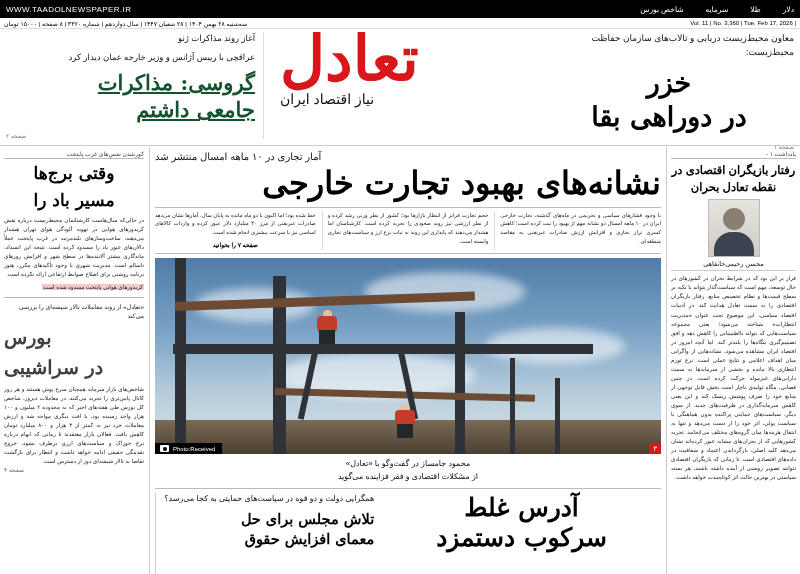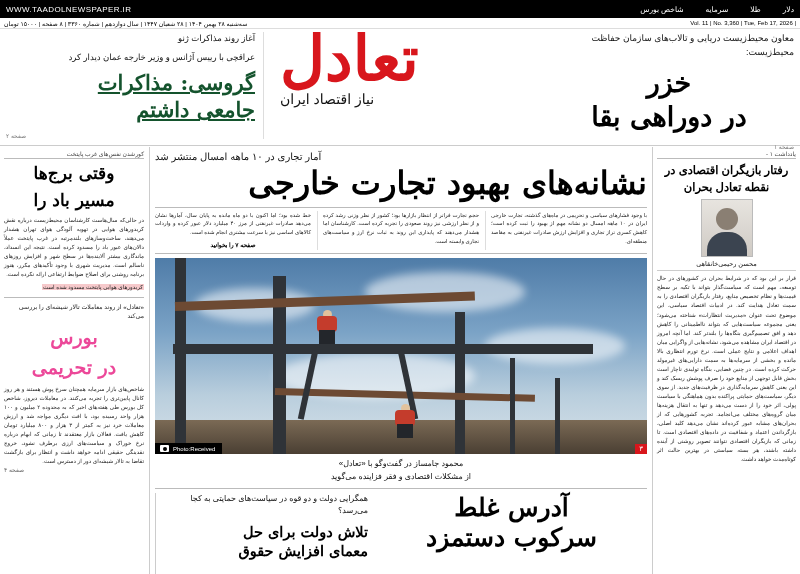--- a/index.html
+++ b/index.html
@@ -145,21 +145,21 @@
   
   .main {
     position: absolute;
     top: 147px; left: 0; right: 0; bottom: 0;
     display: flex;
     direction: rtl;
   }
 
   
   .col-right {
-    width: 148px;
+    width: 134px;
     border-left: 1px solid #ccc;
     padding: 3px 4px 0 4px;
   }
   .col-right .minihead {
     font-size: 6px;
     color: #444;
     text-align: right;
     border-bottom: 1px solid #bbb;
     padding-bottom: 1px;
     margin-bottom: 3px;
@@ -418,22 +418,22 @@
     line-height: 1.6;
     color: #222;
     text-align: right;
     margin-bottom: 4px;
   }
   .col-left h4 {
     margin: 0 0 5px 0;
     font-size: 19px;
     line-height: 1.3;
     font-weight: bold;
-    text-align: center;
-    color: #ec4899;
+    text-align: left;
+    color: #404040;
     font-family: "DejaVu Serif", serif;
   }
   .col-left .pagetag { font-size: 6px; color: #666; text-align: left; }
 </style>
 </head>
 <body>
 
 <div class="page">
 
   <div class="topbar">
@@ -544,38 +544,38 @@
         <div>از مشکلات اقتصادی و فقر فزاینده می‌گوید</div>
       </div>
 
       <div class="bottom-row">
         <div class="bottom-left">
           <div class="btitle">آدرس غلط</div>
           <div class="btitle">سرکوب دستمزد</div>
         </div>
         <div class="bottom-right">
           <div class="bq">همگرایی دولت و دو قوه در سیاست‌های حمایتی به کجا می‌رسد؟</div>
-          <div class="btitle2">تلاش دولت برای حل</div>
+          <div class="btitle2">تلاش مجلس برای حل</div>
           <div class="btitle2">معمای افزایش حقوق</div>
         </div>
       </div>
     </div>
 
     <div class="col-left">
       <div class="minihead">کورشدن نفس‌های غرب پایتخت</div>
       <h3>وقتی برج‌ها</h3>
       <h3>مسیر باد را</h3>
       <div class="bodytext">در حالی‌که سال‌هاست کارشناسان محیط‌زیست درباره نقش کریدورهای هوایی در تهویه آلودگی هوای تهران هشدار می‌دهند، ساخت‌وسازهای بلندمرتبه در غرب پایتخت عملاً دالان‌های عبور باد را مسدود کرده است. نتیجه این انسداد، ماندگاری بیشتر آلاینده‌ها در سطح شهر و افزایش روزهای ناسالم است. مدیریت شهری با وجود تأکیدهای مکرر، هنوز برنامه روشنی برای اصلاح ضوابط ارتفاعی ارائه نکرده است.</div>
       <div class="bodytext" style="margin-top:3px;">
         <span class="hl">کریدورهای هوایی پایتخت مسدود شده است</span>
       </div>
 
       <div class="divider"></div>
 
       <div class="sub-kicker">«تعادل» از روند معاملات تالار شیشه‌ای را بررسی می‌کند</div>
       <h4>بورس</h4>
-      <h4>در تحریمی</h4>
+      <h4>در سراشیبی</h4>
       <div class="bodytext">شاخص‌های بازار سرمایه همچنان سرخ پوش هستند و هر روز کانال پایین‌تری را تجربه می‌کنند. در معاملات دیروز، شاخص کل بورس طی هفته‌های اخیر که به محدوده ۲ میلیون و ۱۰۰ هزار واحد رسیده بود، با افت دیگری مواجه شد و ارزش معاملات خرد نیز به کمتر از ۳ هزار و ۸۰۰ میلیارد تومان کاهش یافت. فعالان بازار معتقدند تا زمانی که ابهام درباره نرخ خوراک و سیاست‌های ارزی برطرف نشود، خروج نقدینگی حقیقی ادامه خواهد داشت و انتظار برای بازگشت تقاضا به تالار شیشه‌ای دور از دسترس است.</div>
       <div class="pagetag">صفحه ۴</div>
     </div>
 
   </div>
 </div>
 
 </body></html>

